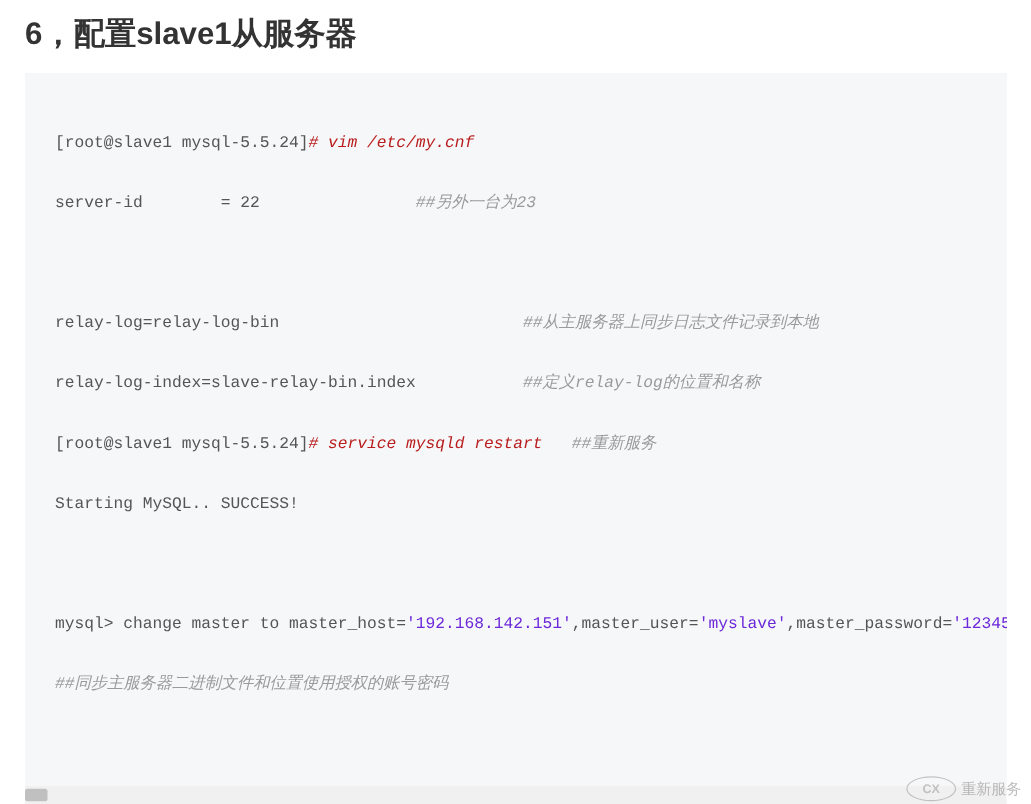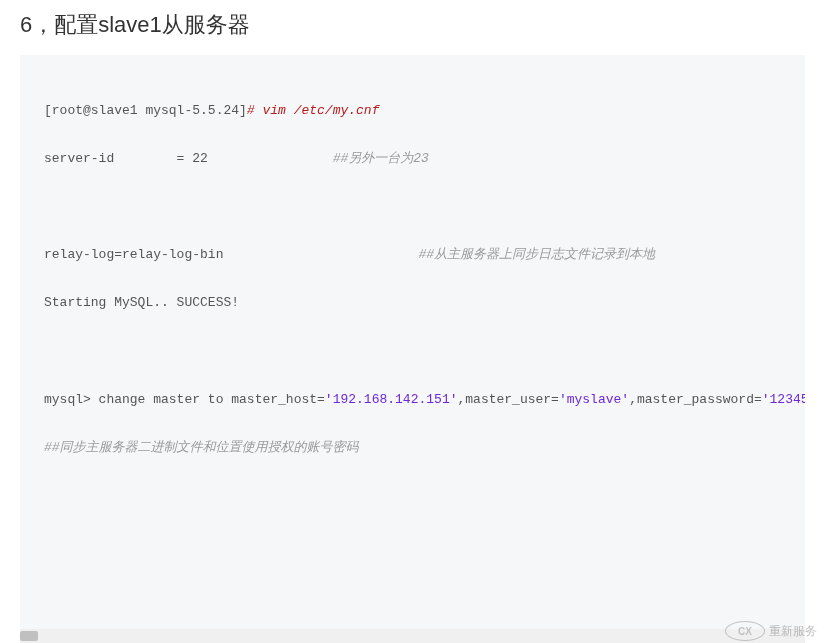--- a/index.html
+++ b/index.html
@@ -9,22 +9,22 @@
     }
     body {
       font-family: -apple-system, BlinkMacSystemFont, "Segoe UI", "PingFang SC", "Microsoft YaHei", sans-serif;
       background: #fff;
       width: 825px;
       height: 643px;
       overflow: hidden;
       position: relative;
     }
     .heading {
-      font-size: 22px;
-      font-weight: normal;
+      font-size: 25px;
+      font-weight: bold;
       color: #333;
       padding: 10px 20px 15px 20px;
     }
     .code-block {
       background: #f5f7f9;
       margin: 0 20px;
       padding: 20px 24px;
       font-family: "Courier New", Consolas, monospace;
       font-size: 13px;
       line-height: 1.85;
@@ -91,20 +91,22 @@
 </head>
 <body>
 
 <h2 class="heading">6，配置slave1从服务器</h2>
 
 <div class="code-block">
 <div class="code-line"><span>[root@slave1 mysql-5.5.24]</span><span class="prompt-hash"># vim /etc/my.cnf</span></div>
 <div class="code-line"><span>server-id        = 22                </span><span class="comment">##另外一台为23</span></div>
 <div class="code-line">&nbsp;</div>
 <div class="code-line"><span>relay-log=relay-log-bin                         </span><span class="comment">##从主服务器上同步日志文件记录到本地</span></div>
+<div class="code-line"><span>relay-log-index=slave-relay-bin.index           </span><span class="comment">##定义relay-log的位置和名称</span></div>
+<div class="code-line"><span>[root@slave1 mysql-5.5.24]</span><span class="prompt-hash"># service mysqld restart   </span><span class="comment">##重新服务</span></div>
 <div class="code-line">Starting MySQL.. SUCCESS!</div>
 <div class="code-line">&nbsp;</div>
 <div class="code-line"><span>mysql&gt; change master to master_host=</span><span class="string">'192.168.142.151'</span><span>,master_user=</span><span class="string">'myslave'</span><span>,master_password=</span><span class="string">'123456</span></div>
 <div class="code-line"><span class="comment">##同步主服务器二进制文件和位置使用授权的账号密码</span></div>
 
 
 
 
 
 

